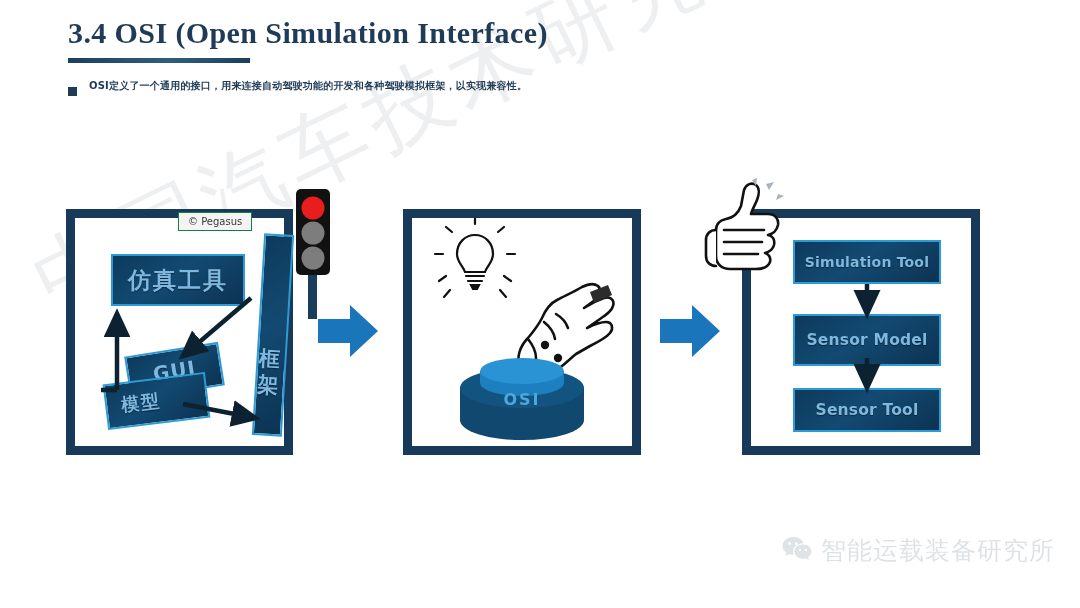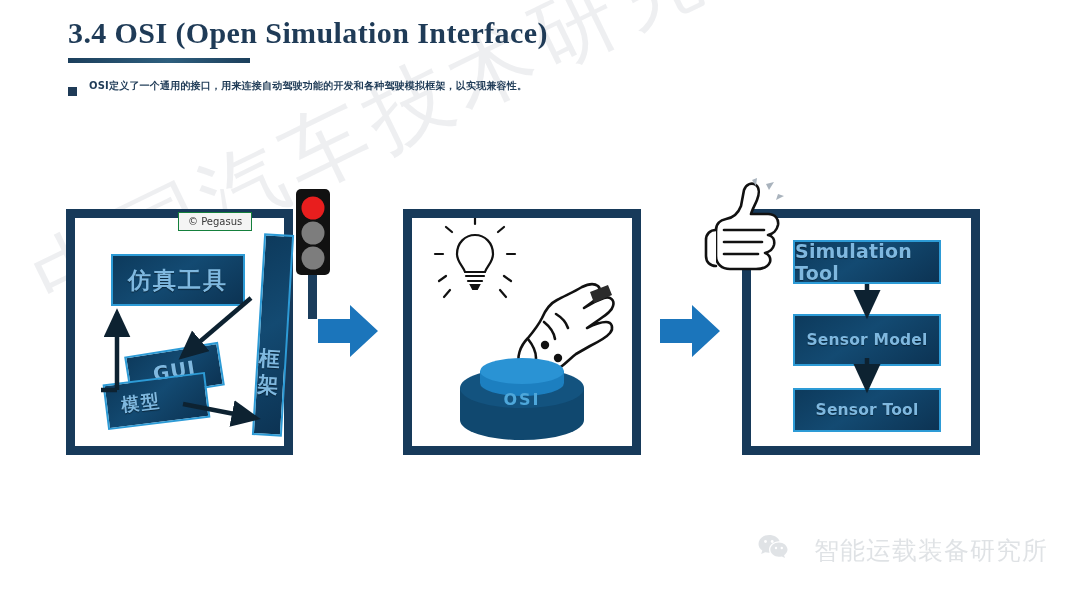--- a/index.html
+++ b/index.html
@@ -28,25 +28,25 @@
     font-weight: 400;
     letter-spacing: 8px;
     color: rgba(120,130,145,0.13);
     white-space: nowrap;
     pointer-events: none;
     user-select: none;
     z-index: 1;
   }
   .wm-wechat {
     position: absolute;
-    left: 758px;
+    left: 782px;
     top: 534px;
     display: flex;
-    align-items: flex-start;
-    gap: 26px;
+    align-items: center;
+    gap: 9px;
     z-index: 2;
     pointer-events: none;
   }
   .wm-wechat-text {
     font-family: "DejaVu Sans", sans-serif;
     font-size: 25px;
     color: rgba(150,158,170,0.30);
     letter-spacing: 1px;
     white-space: nowrap;
   }
@@ -210,21 +210,21 @@
     font-family: "DejaVu Sans", sans-serif;
     font-weight: bold;
     font-size: 16px;
     letter-spacing: 2px;
     color: #4EA7DA;
     z-index: 4;
     pointer-events: none;
   }
 
   
-  #sim-tool-3  { left: 42px; top: 22px;  width: 148px; height: 44px; font-size: 19px; }
+  #sim-tool-3  { left: 42px; top: 22px;  width: 148px; height: 44px; font-size: 14px; }
   #sensor-model{ left: 42px; top: 96px;  width: 148px; height: 52px; font-size: 15.5px; }
   #sensor-data { left: 42px; top: 170px; width: 148px; height: 44px; font-size: 15.5px; }
 
   
   .big-arrow { position: absolute; z-index: 5; }
   #arrow-1to2 { left: 318px; top: 303px; }
   #arrow-2to3 { left: 660px; top: 303px; }
 
   .thumbsup { position: absolute; left: 700px; top: 178px; z-index: 6; }
 </style>

